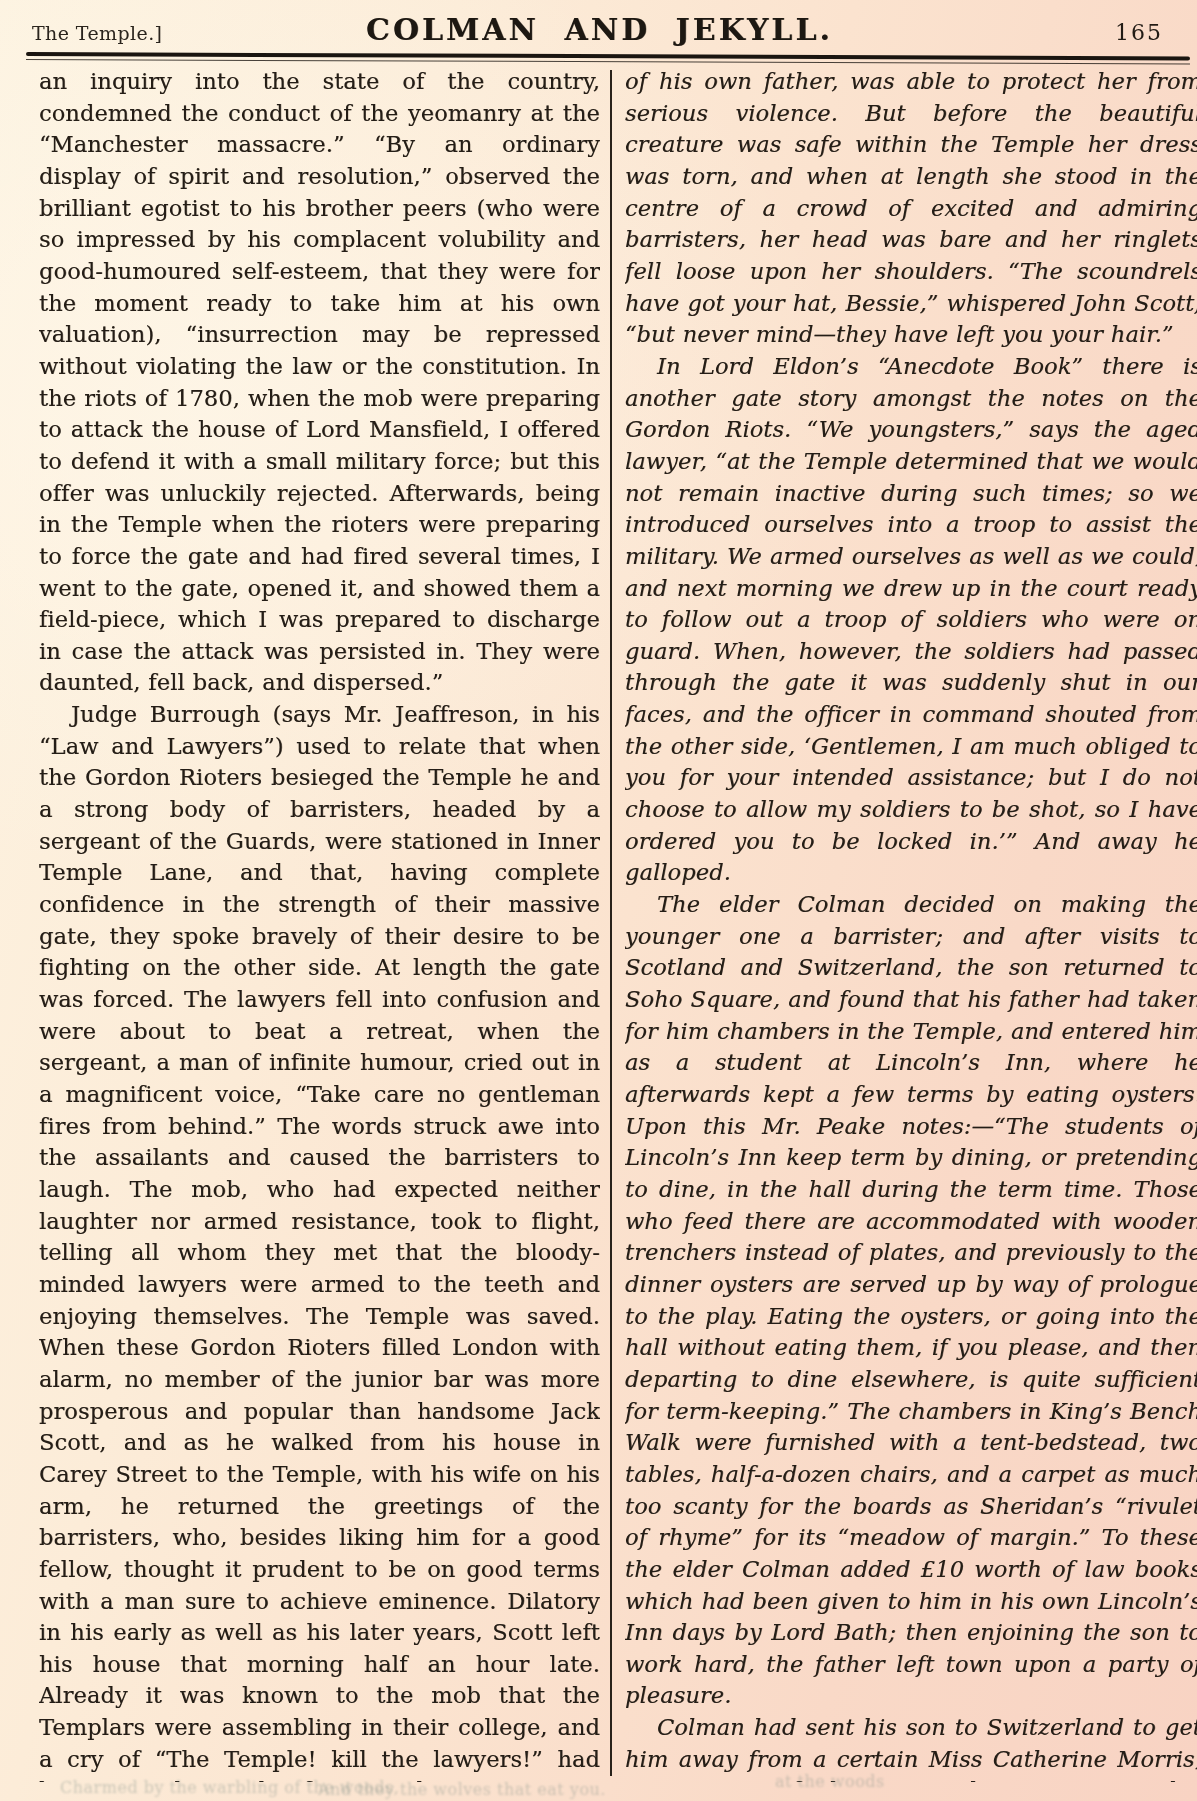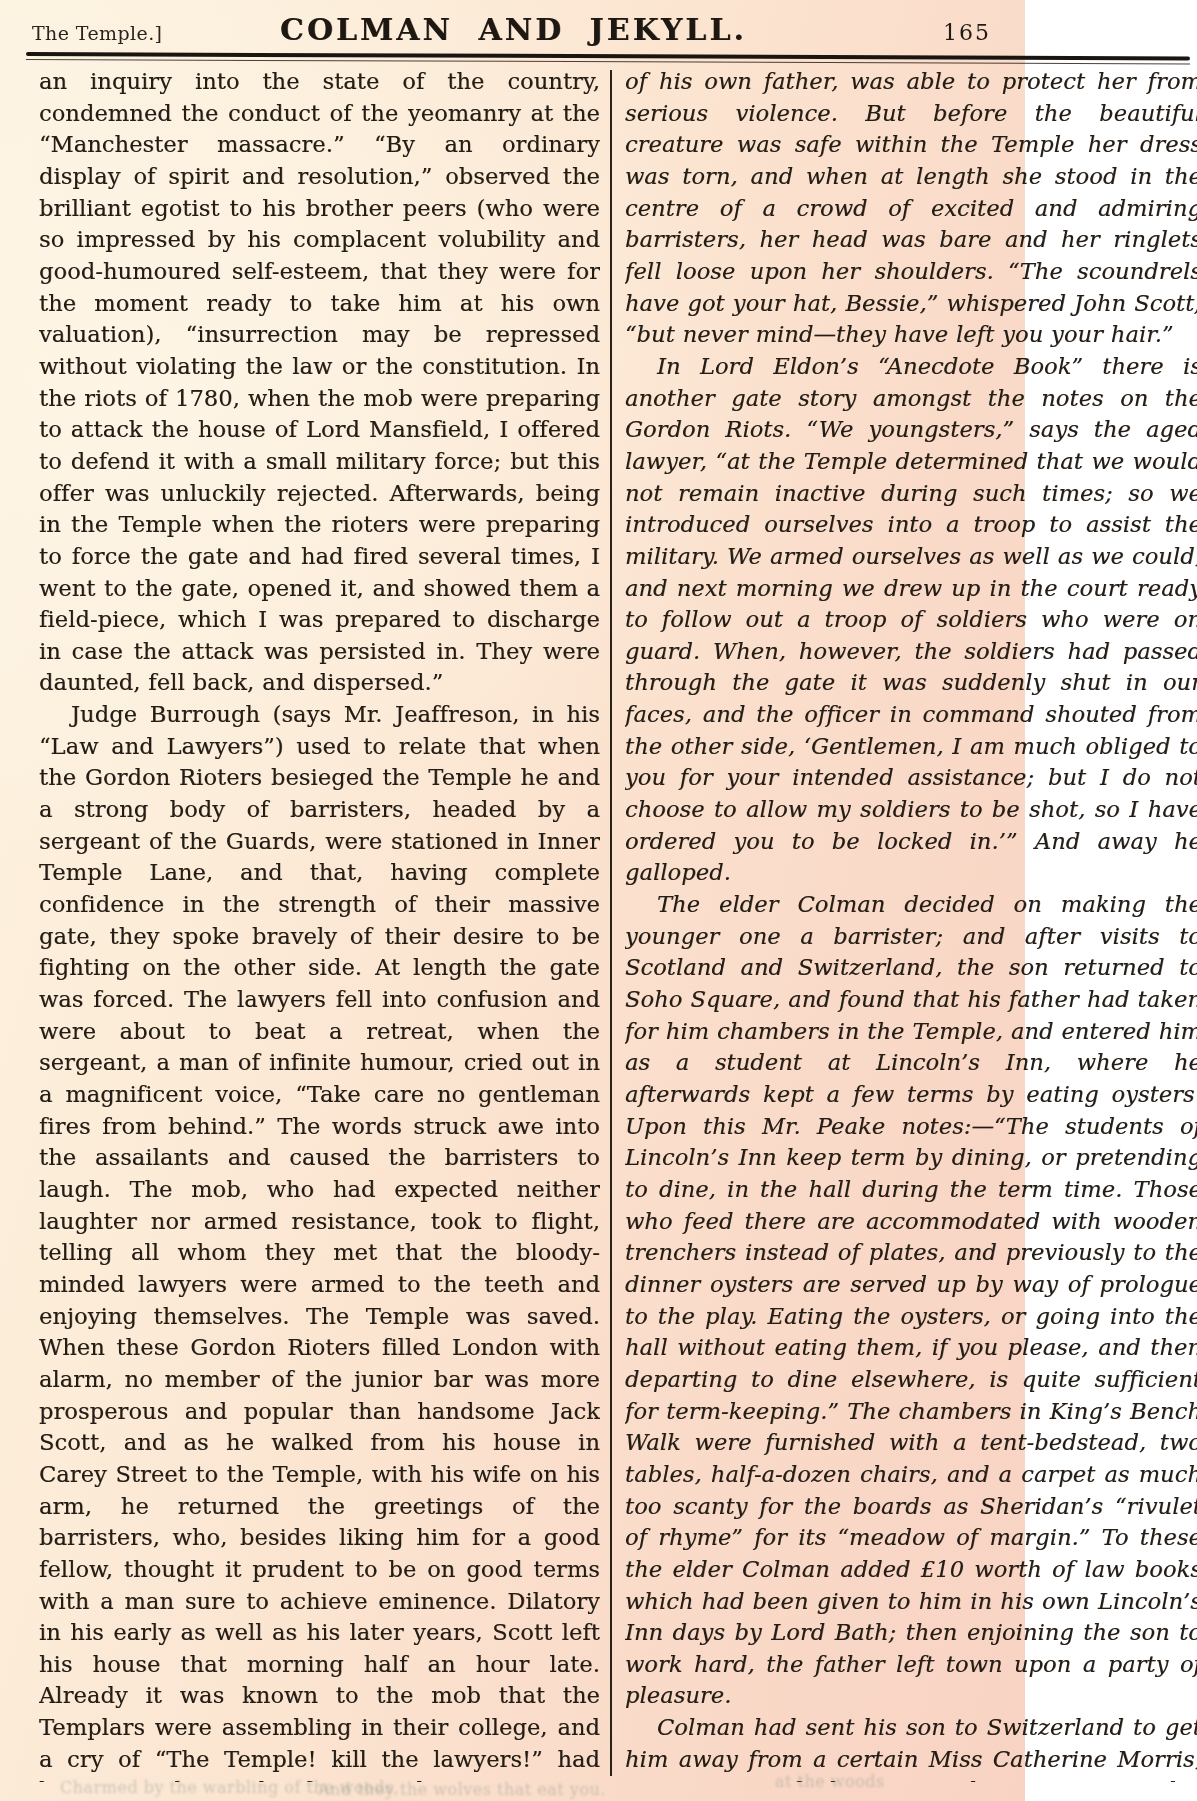--- a/index.html
+++ b/index.html
@@ -1,21 +1,21 @@
 <!DOCTYPE html>
 <html lang="en"><head>
 <meta charset="utf-8">
 <style>
   html,body{margin:0;padding:0;}
   body{
     width:1197px;height:1801px;overflow:hidden;
     font-family:"DejaVu Serif","Liberation Serif",serif;
   }
   .page{
-    position:relative;width:1025px;height:1801px;
+    position:relative;width:1197px;height:1801px;
     background:
       radial-gradient(ellipse 900px 700px at 18% 22%, rgba(255,250,238,.55), rgba(255,250,238,0) 70%),
       linear-gradient(104deg,#fdf3e1 0%, #fcecd8 28%, #fbe3cf 52%, #f9d9c7 76%, #f8d3c3 100%);
     color:#241d16;
   }
   
   .running-head{position:absolute;top:12px;left:30px;right:28px;height:44px;}
   .rh-left{position:absolute;left:2px;top:10px;font-size:19px;letter-spacing:.4px;color:#2a241d;}
   .rh-center{position:absolute;left:0;right:0;top:0;text-align:center;font-size:30px;font-weight:bold;
              letter-spacing:3px;word-spacing:12px;color:#1d1812;

